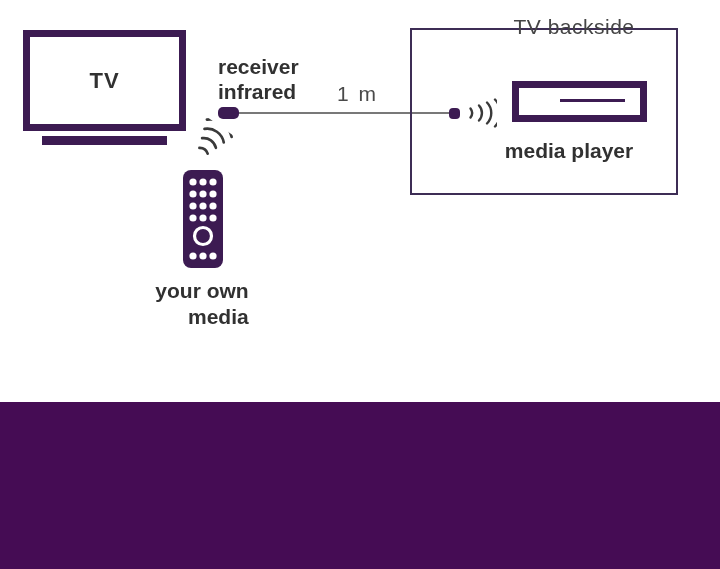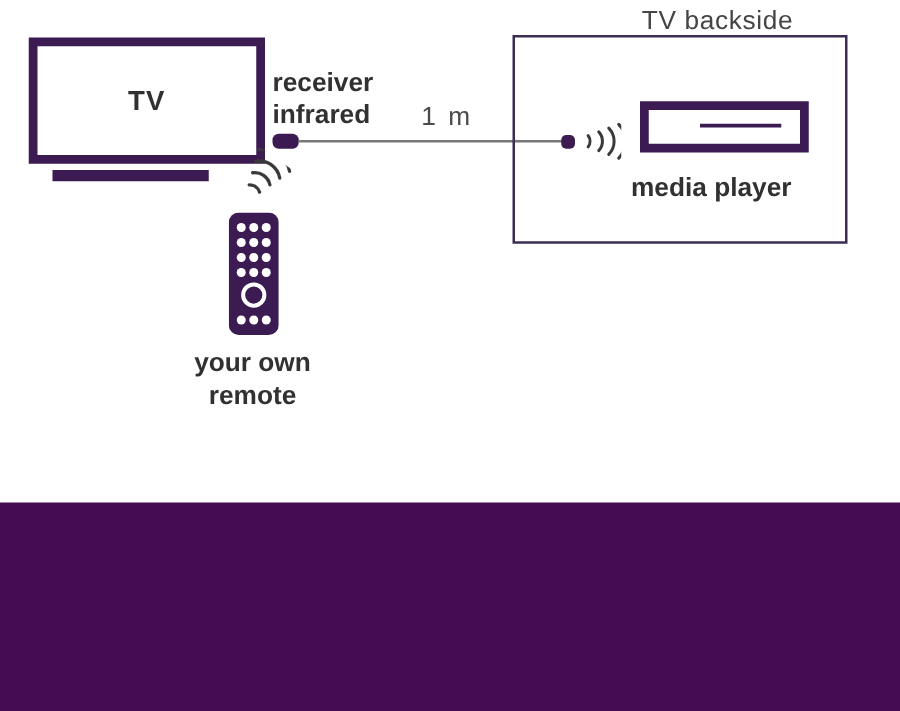--- a/index.html
+++ b/index.html
@@ -12,56 +12,56 @@
     --box-border:#3d2d55;
   }
   html,body{margin:0;padding:0;}
   .canvas{
     position:relative;width:720px;height:569px;background:#ffffff;
     font-family:"Liberation Sans",sans-serif;overflow:hidden;
   }
   .abs{position:absolute;}
 
   
-  .tv-frame{left:23px;top:30px;width:189px;height:101px;box-sizing:border-box;
+  .tv-frame{left:23px;top:30px;width:163px;height:101px;box-sizing:border-box;
     border:7px solid var(--brand-purple);display:flex;align-items:center;justify-content:center;}
   .tv-label{font-size:22px;font-weight:bold;color:var(--text-dark);letter-spacing:1px;}
   .tv-stand{left:42px;top:136px;width:125px;height:9px;background:var(--brand-purple);}
 
   
   .ir-label{left:218px;top:54px;font-size:21px;font-weight:bold;color:var(--text-dark);line-height:25px;}
   .ir-receiver{left:218px;top:107px;width:21px;height:12px;border-radius:5px;background:var(--brand-purple);}
 
   
   .cable{left:239px;top:112px;width:211px;height:2px;background:var(--cable-gray);}
   .cable-label{left:337px;top:82px;font-size:21px;color:var(--text-gray);letter-spacing:2px;text-align:right;}
 
   
   .backside-box{left:410px;top:28px;width:268px;height:167px;box-sizing:border-box;
     border:2px solid var(--box-border);}
-  .backside-label{left:574px;top:5px;transform:translateX(-50%);font-size:21px;
+  .backside-label{left:574px;top:15px;transform:translateX(-50%);font-size:21px;
     color:#454545;white-space:nowrap;letter-spacing:0.5px;}
 
   
   .ir-dot{left:449px;top:108px;width:11px;height:11px;border-radius:4px;background:var(--brand-purple);}
   .arcs{color:var(--arc-color);}
   .arcs-right{left:461px;top:96px;}
   .arcs-remote{left:191px;top:126px;transform:rotate(-55deg) scale(1.12);transform-origin:center;}
 
   
   .mp-icon{left:512px;top:81px;width:135px;height:41px;box-sizing:border-box;
     border:7px solid var(--brand-purple);position:absolute;}
   .mp-slot{position:absolute;left:41px;top:11px;width:65px;height:3px;background:var(--brand-purple);}
   .mp-label{left:569px;top:139px;transform:translateX(-50%);font-size:21px;font-weight:bold;
     color:var(--text-dark);white-space:nowrap;}
 
   
   .remote-svg{left:183px;top:170px;color:var(--brand-purple);}
   .remote-label{left:202px;top:278px;transform:translateX(-50%);font-size:21px;font-weight:bold;
-    color:var(--text-dark);line-height:26px;text-align:center;white-space:nowrap;}
+    color:var(--text-dark);line-height:26px;text-align:right;white-space:nowrap;}
 
   
   .banner{left:0;top:402px;width:720px;height:167px;background:var(--banner-purple);}
 </style>
 </head>
 <body>
 
 <div class="canvas">
 
   <div class="abs tv-frame">
@@ -117,21 +117,21 @@
         <circle cx="20" cy="48" r="3.6"></circle>
         <circle cx="30" cy="48" r="3.6"></circle>
       <circle cx="10" cy="86" r="3.6"></circle>
         <circle cx="20" cy="86" r="3.6"></circle>
         <circle cx="30" cy="86" r="3.6"></circle>
     </g>
     <circle cx="20" cy="66" r="8.5" fill="none" stroke="#ffffff" stroke-width="3.2"></circle>
   </svg>
   <div class="abs remote-label">
     <div>your own</div>
-    <div>remote</div>
+    <div>media</div>
   </div>
 
   <div class="abs banner">
     
     
   </div>
 
 </div>
 
 </body></html>

